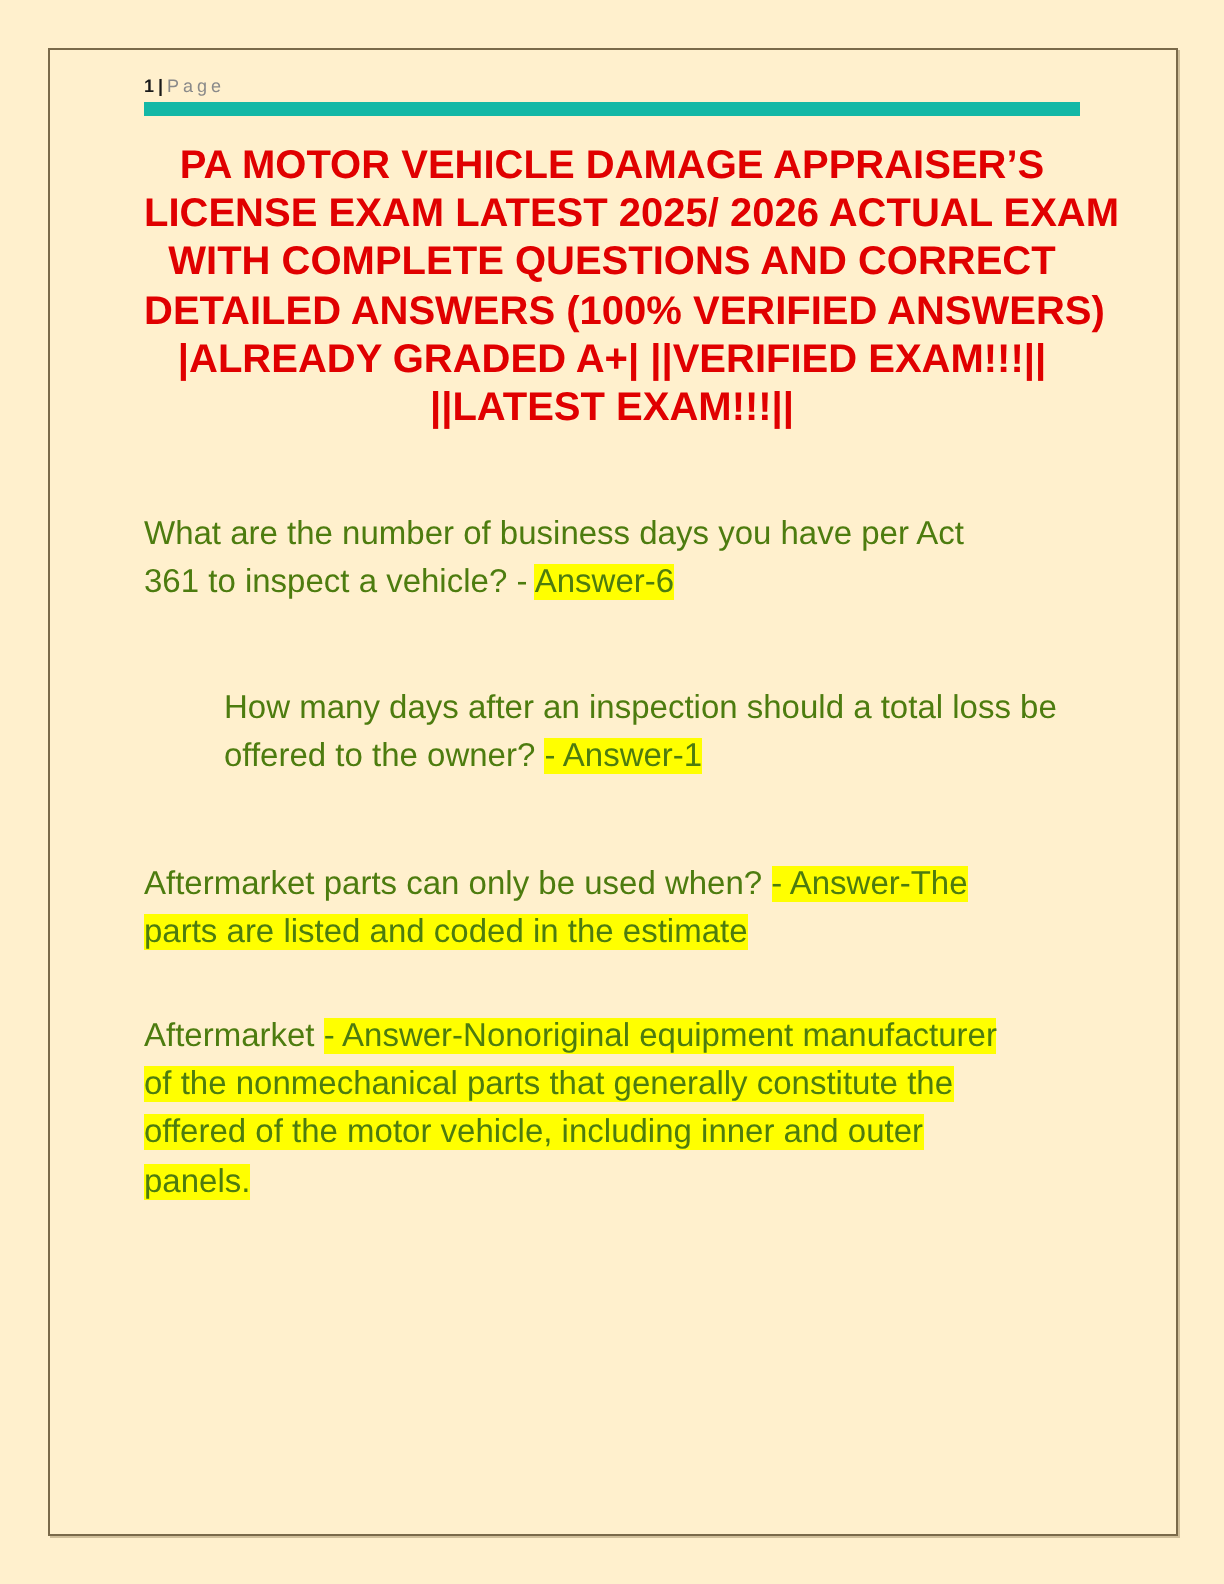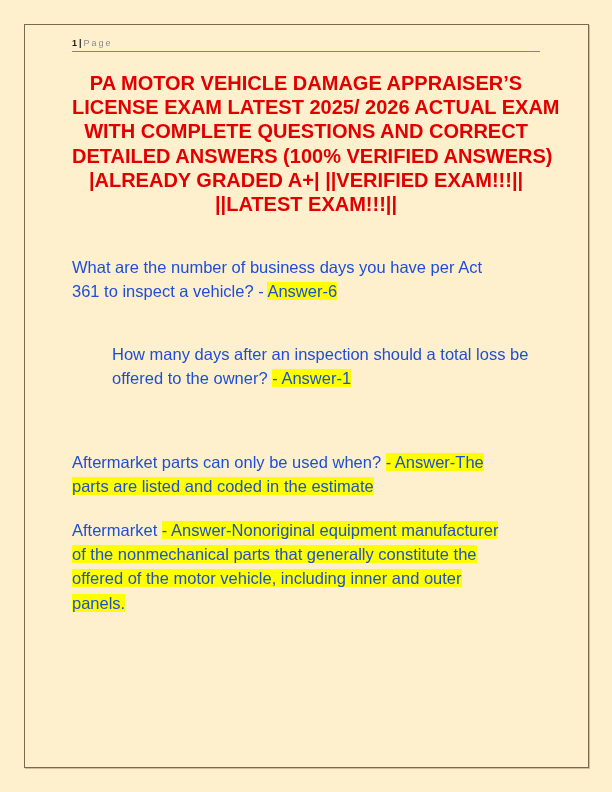--- a/index.html
+++ b/index.html
@@ -22,21 +22,21 @@
       height: 742px;
       border: 1px solid #7A6A4A;
       box-shadow: 1px 1px 0 rgba(120,100,60,0.35);
     }
     .header {
       position: absolute;
       left: 72px;
       top: 37px;
       width: 468px;
       height: 14px;
-      border-bottom: 1px solid #14b8a6;
+      border-bottom: 7px solid #14b8a6;
       font-family: "Liberation Sans", sans-serif;
       font-size: 9px;
       line-height: 12px;
     }
     .header .num {
       font-weight: bold;
       color: #1a1a1a;
     }
     .header .sep {
       font-weight: bold;
@@ -56,21 +56,21 @@
       color: #E00000;
       font-weight: bold;
       font-size: 20px;
       line-height: 24.2px;
     }
     .title div { white-space: nowrap; }
     .qa {
       position: absolute;
       left: 72px;
       width: 475px;
-      color: #1d4ed8;
+      color: #4d7c0f;
       font-size: 16.5px;
       line-height: 24.2px;
     }
     .hl {
       background: #FFFF00;
     }
     .line { white-space: nowrap; }
   </style>
 </head>
 <body>
@@ -93,23 +93,23 @@
 <div class="qa" style="top:255px;">
   <div class="line"><span>What are the number of business days you have per Act</span></div>
   <div class="line"><span>361 to inspect a vehicle? - </span><span class="hl">Answer-6</span></div>
 </div>
 
 <div class="qa" style="top:342px;margin-left:40px;">
   <div class="line"><span>How many days after an inspection should a total loss be</span></div>
   <div class="line"><span>offered to the owner? </span><span class="hl">- Answer-1</span></div>
 </div>
 
-<div class="qa" style="top:450px;">
+<div class="qa" style="top:430px;">
   <div class="line"><span>Aftermarket parts can only be used when? </span><span class="hl">- Answer-The</span></div>
   <div class="line"><span class="hl">parts are listed and coded in the estimate</span></div>
 </div>
 
-<div class="qa" style="top:518px;">
+<div class="qa" style="top:506px;">
   <div class="line"><span>Aftermarket </span><span class="hl">- Answer-Nonoriginal equipment manufacturer</span></div>
   <div class="line"><span class="hl">of the nonmechanical parts that generally constitute the</span></div>
   <div class="line"><span class="hl">offered of the motor vehicle, including inner and outer</span></div>
   <div class="line"><span class="hl">panels.</span></div>
 </div>
 
 </body></html>

